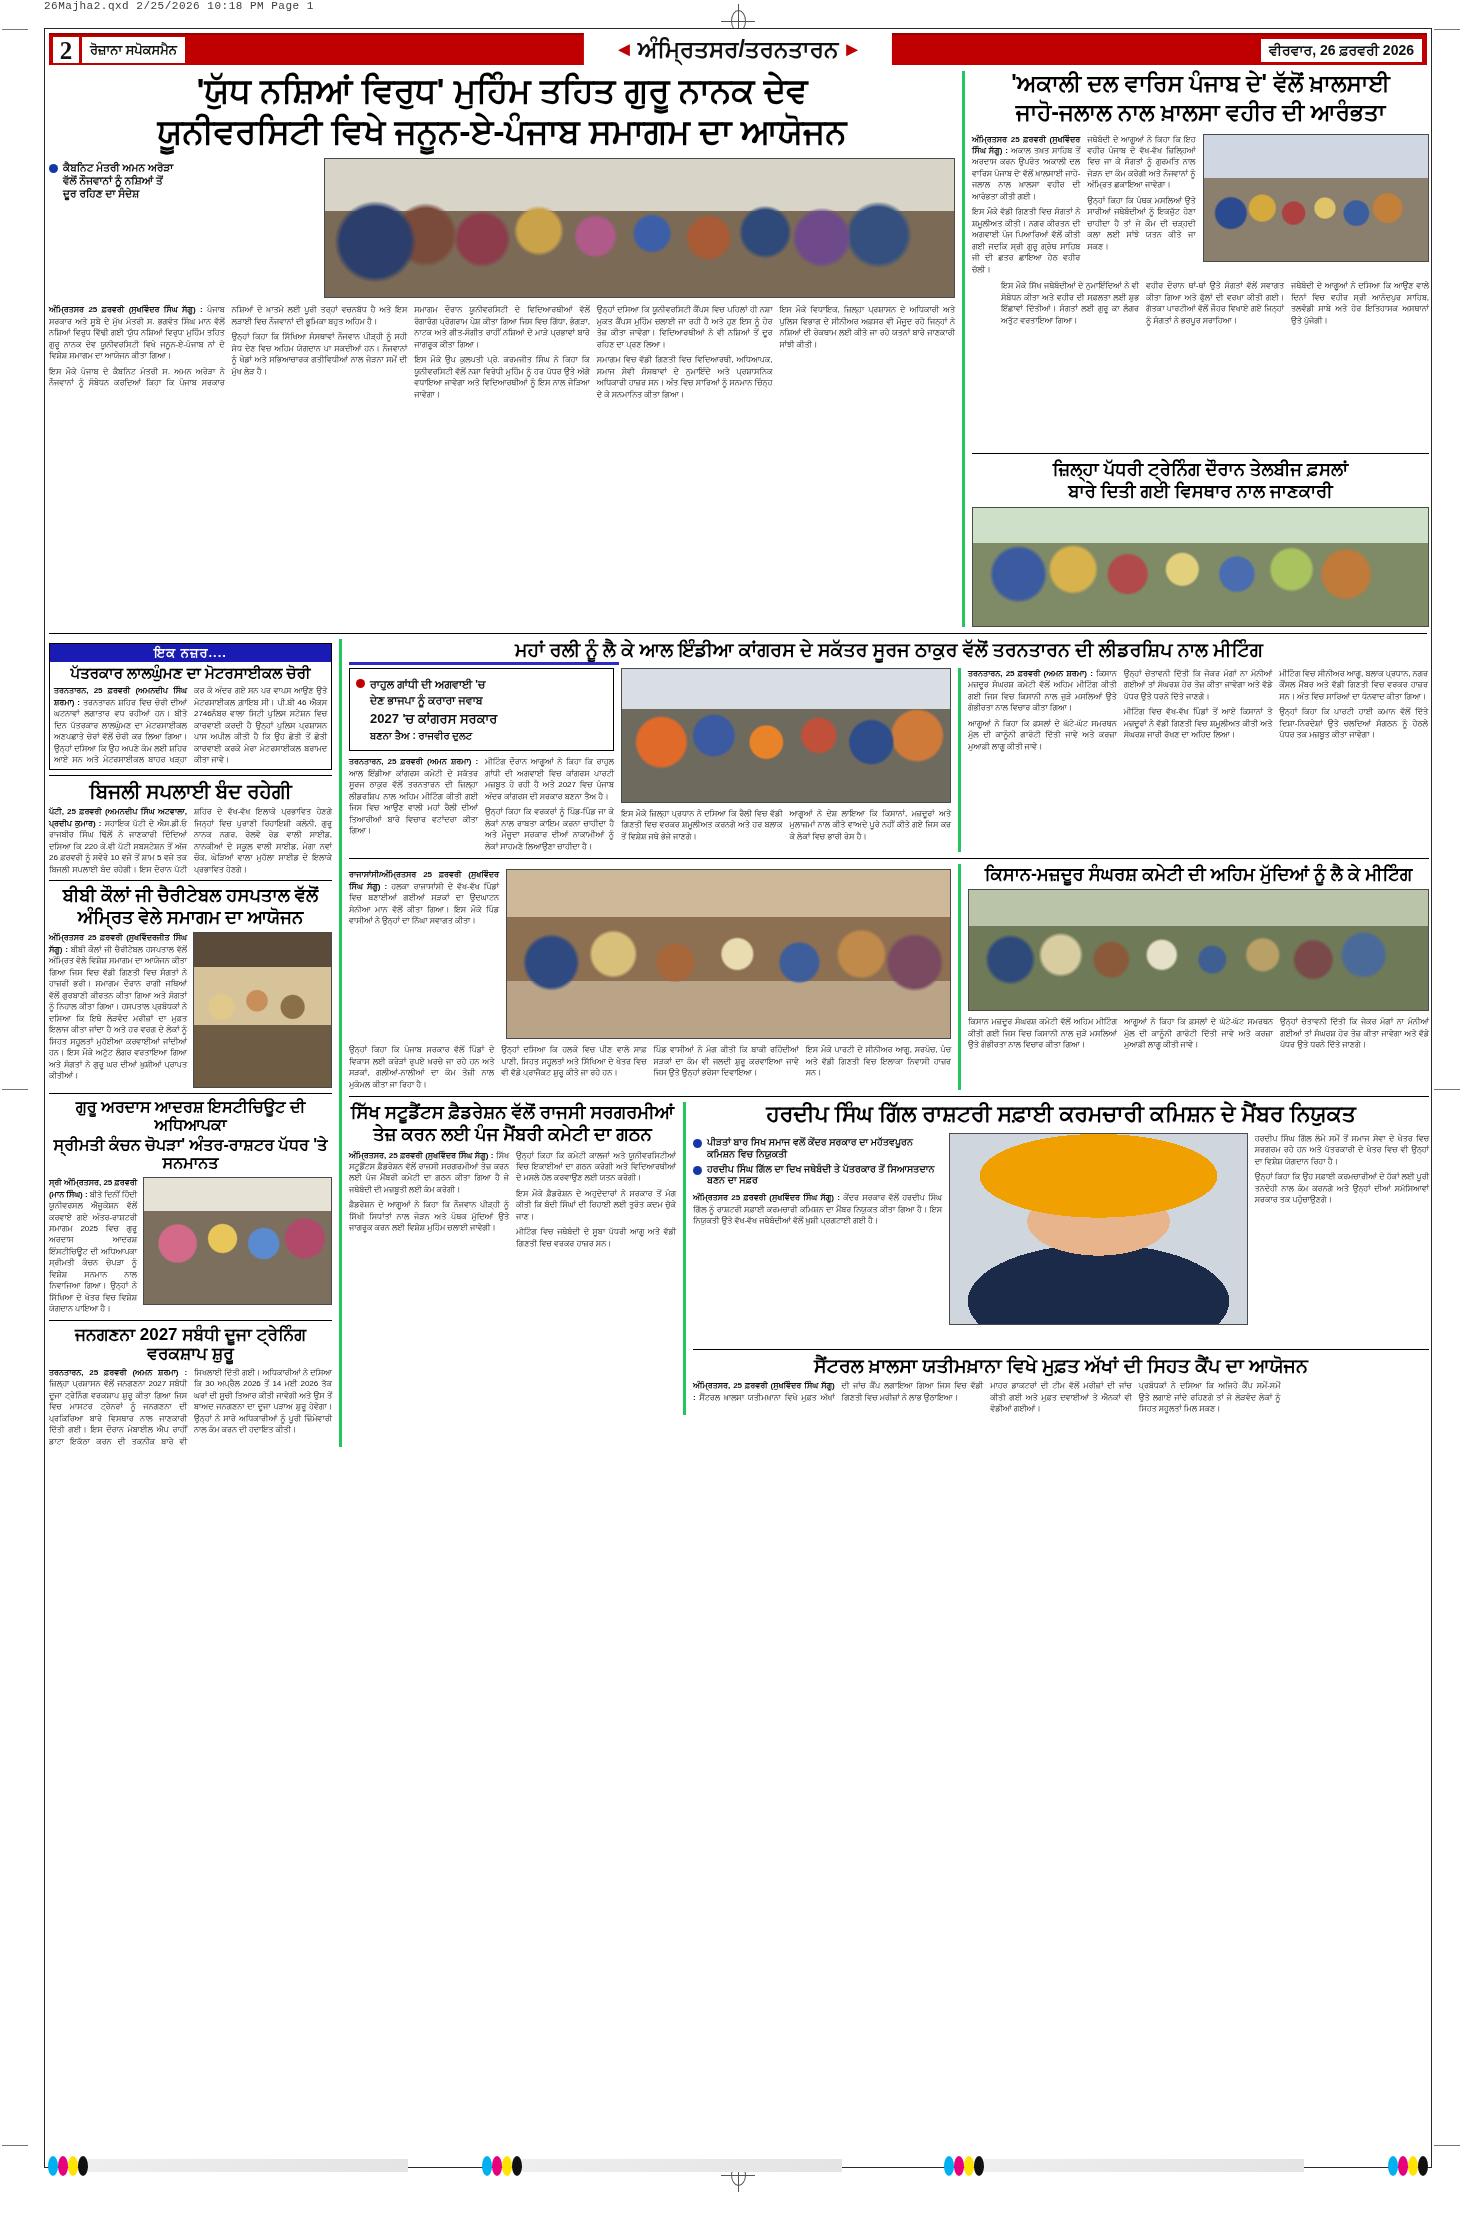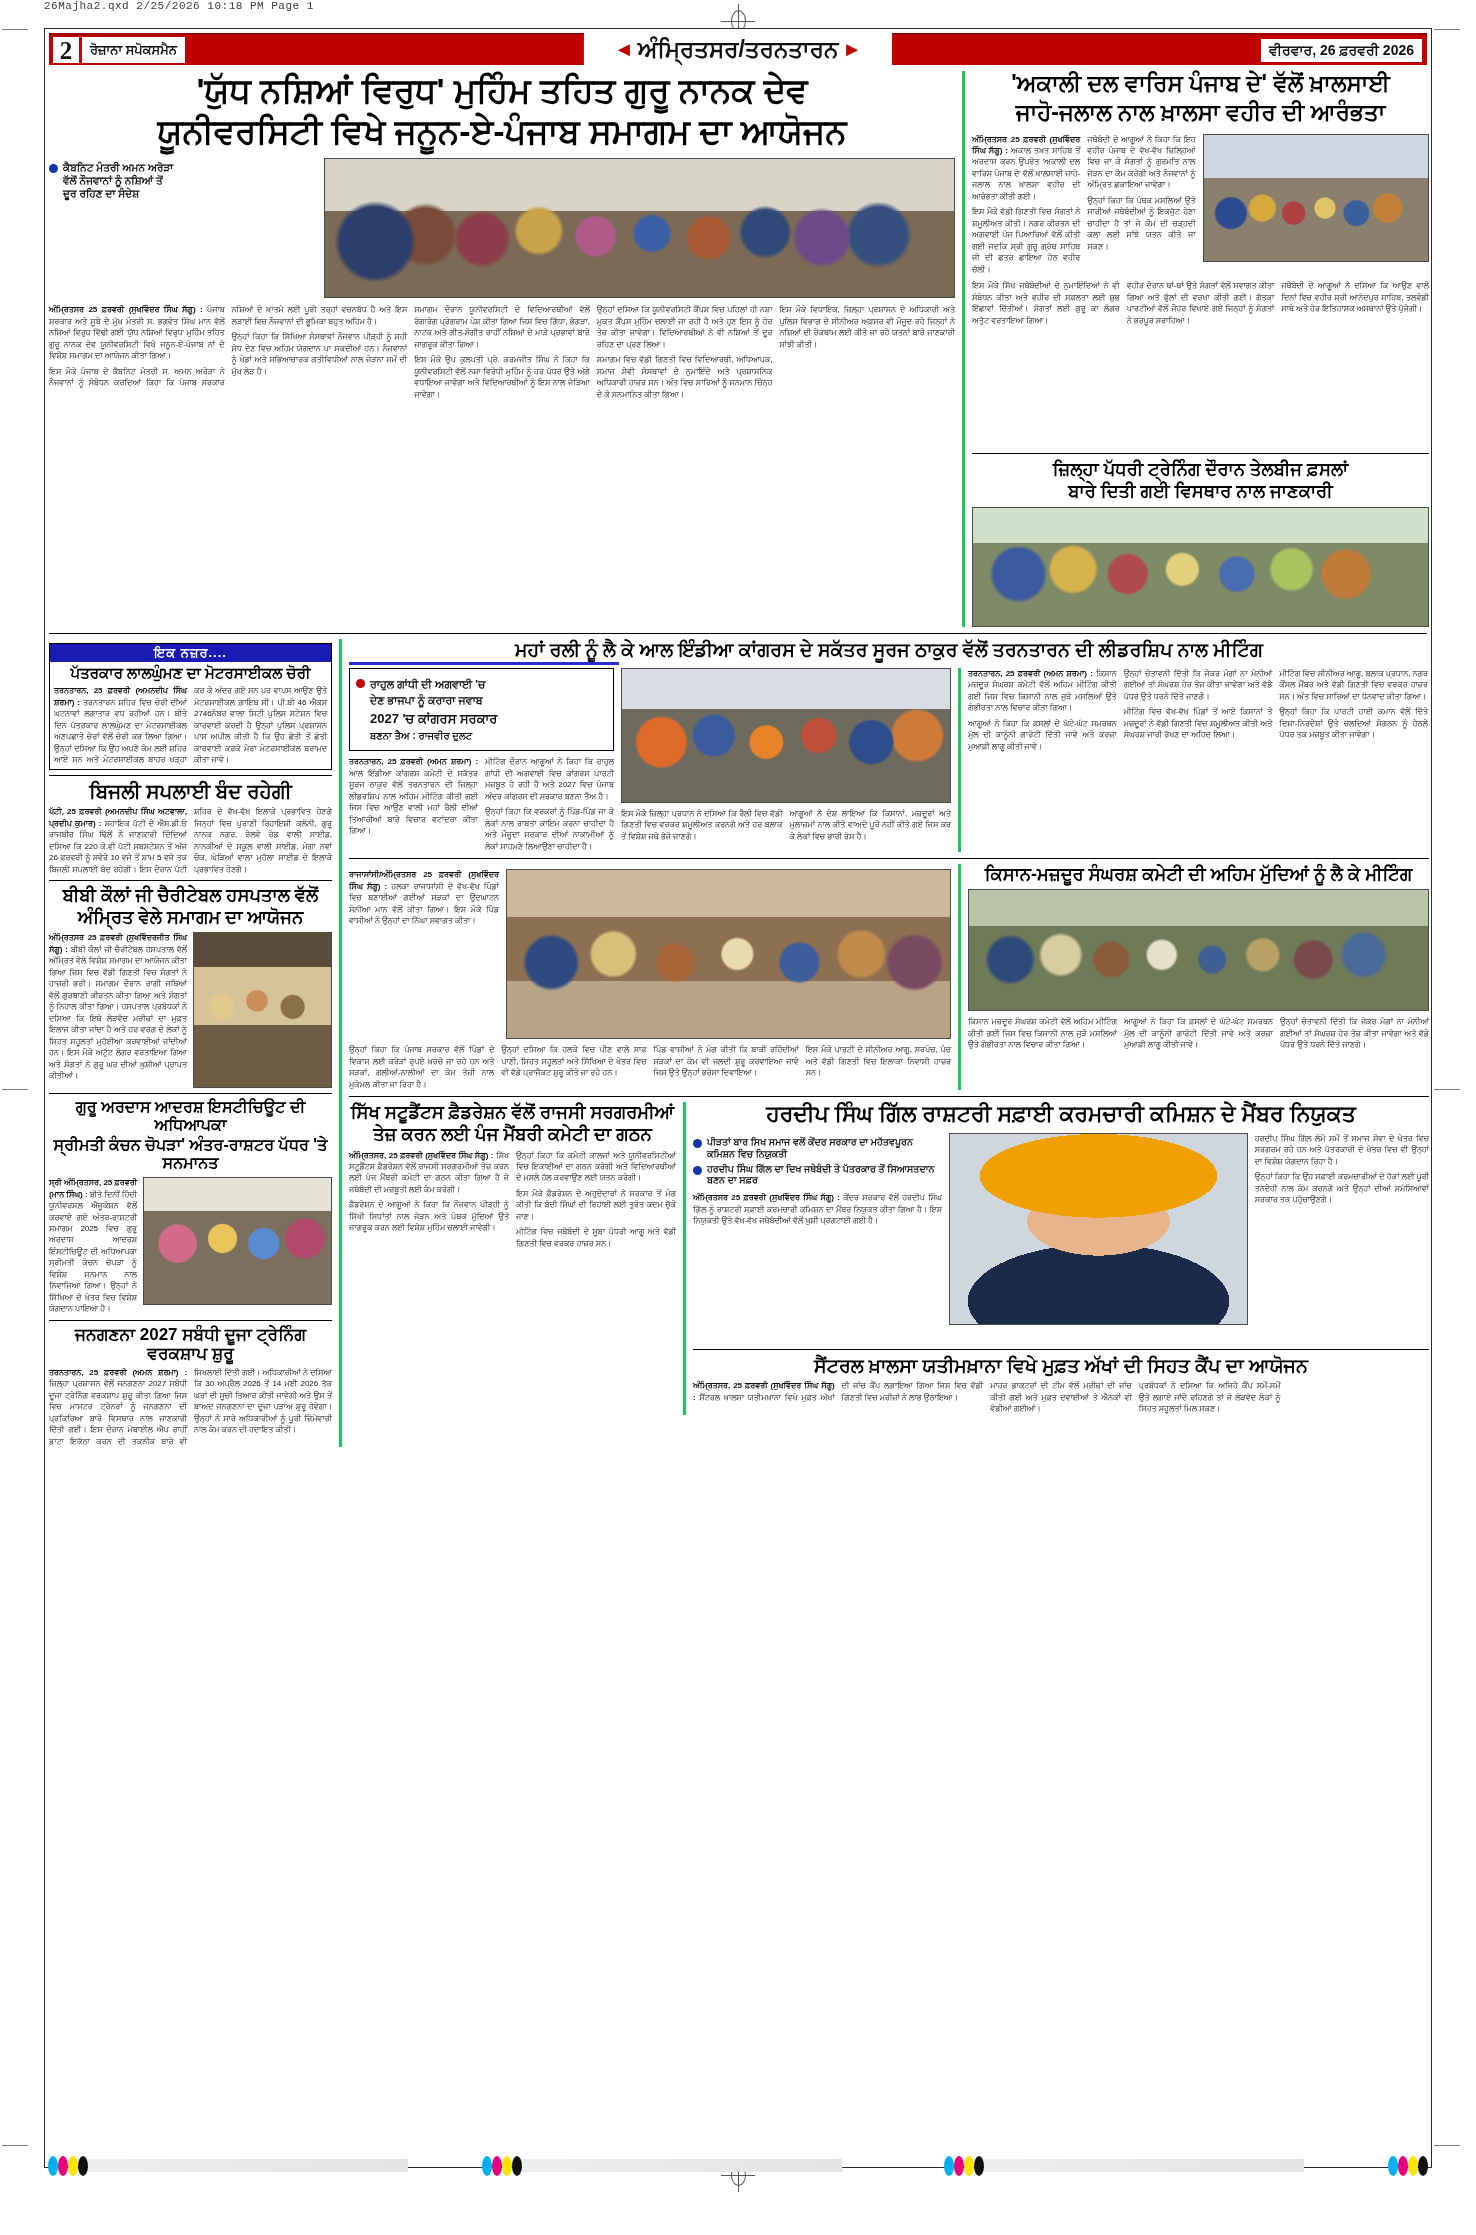--- a/index.html
+++ b/index.html
@@ -242,21 +242,21 @@
                      radial-gradient(circle at 12% 62%, #2b4a8f 0 7%, transparent 8%),
                      radial-gradient(circle at 26% 58%, #d6a93c 0 7%, transparent 8%),
                      radial-gradient(circle at 40% 62%, #ad4040 0 7%, transparent 8%),
                      radial-gradient(circle at 54% 58%, #e0c46a 0 7%, transparent 8%),
                      radial-gradient(circle at 68% 62%, #3a5e9e 0 7%, transparent 8%),
                      radial-gradient(circle at 82% 58%, #c2803a 0 7%, transparent 8%),
                      linear-gradient(#cfd8e2 0 34%, #8b7f6d 34% 100%)"></div>
             </div>
           </div>
 
-          <div class="bodytext cols3" style="margin-top:5px; height:168px;">
+          <div class="bodytext cols3" style="margin-top:5px; height:168px;margin-left:29px;">
             <p style="margin:0 0 4px 0;">ਇਸ ਮੌਕੇ ਸਿੱਖ ਜਥੇਬੰਦੀਆਂ ਦੇ ਨੁਮਾਇੰਦਿਆਂ ਨੇ ਵੀ ਸੰਬੋਧਨ ਕੀਤਾ ਅਤੇ ਵਹੀਰ ਦੀ ਸਫ਼ਲਤਾ ਲਈ ਸ਼ੁਭ ਇੱਛਾਵਾਂ ਦਿੱਤੀਆਂ। ਸੰਗਤਾਂ ਲਈ ਗੁਰੂ ਕਾ ਲੰਗਰ ਅਤੁੱਟ ਵਰਤਾਇਆ ਗਿਆ।</p>
             <p style="margin:0 0 4px 0;">ਵਹੀਰ ਦੌਰਾਨ ਥਾਂ-ਥਾਂ ਉਤੇ ਸੰਗਤਾਂ ਵੱਲੋਂ ਸਵਾਗਤ ਕੀਤਾ ਗਿਆ ਅਤੇ ਫੁੱਲਾਂ ਦੀ ਵਰਖਾ ਕੀਤੀ ਗਈ। ਗੱਤਕਾ ਪਾਰਟੀਆਂ ਵੱਲੋਂ ਜੌਹਰ ਵਿਖਾਏ ਗਏ ਜਿਨ੍ਹਾਂ ਨੂੰ ਸੰਗਤਾਂ ਨੇ ਭਰਪੂਰ ਸਰਾਹਿਆ।</p>
             <p style="margin:0 0 4px 0;">ਜਥੇਬੰਦੀ ਦੇ ਆਗੂਆਂ ਨੇ ਦਸਿਆ ਕਿ ਆਉਣ ਵਾਲੇ ਦਿਨਾਂ ਵਿਚ ਵਹੀਰ ਸ੍ਰੀ ਆਨੰਦਪੁਰ ਸਾਹਿਬ, ਤਲਵੰਡੀ ਸਾਬੋ ਅਤੇ ਹੋਰ ਇਤਿਹਾਸਕ ਅਸਥਾਨਾਂ ਉਤੇ ਪੁੱਜੇਗੀ।</p>
             <p style="margin:0 0 4px 0;"></p>
           </div>
 
           <div class="hdiv" style="margin-top:5px; padding-top:5px;">
             <div class="hl hl-sub">ਜ਼ਿਲ੍ਹਾ ਪੱਧਰੀ ਟ੍ਰੇਨਿੰਗ ਦੌਰਾਨ ਤੇਲਬੀਜ ਫ਼ਸਲਾਂ</div>
             <div class="hl hl-sub" style="margin-top:2px;">ਬਾਰੇ ਦਿਤੀ ਗਈ ਵਿਸਥਾਰ ਨਾਲ ਜਾਣਕਾਰੀ</div>
             <div class="photo" style="width:100%; height:120px; margin-top:5px;">

